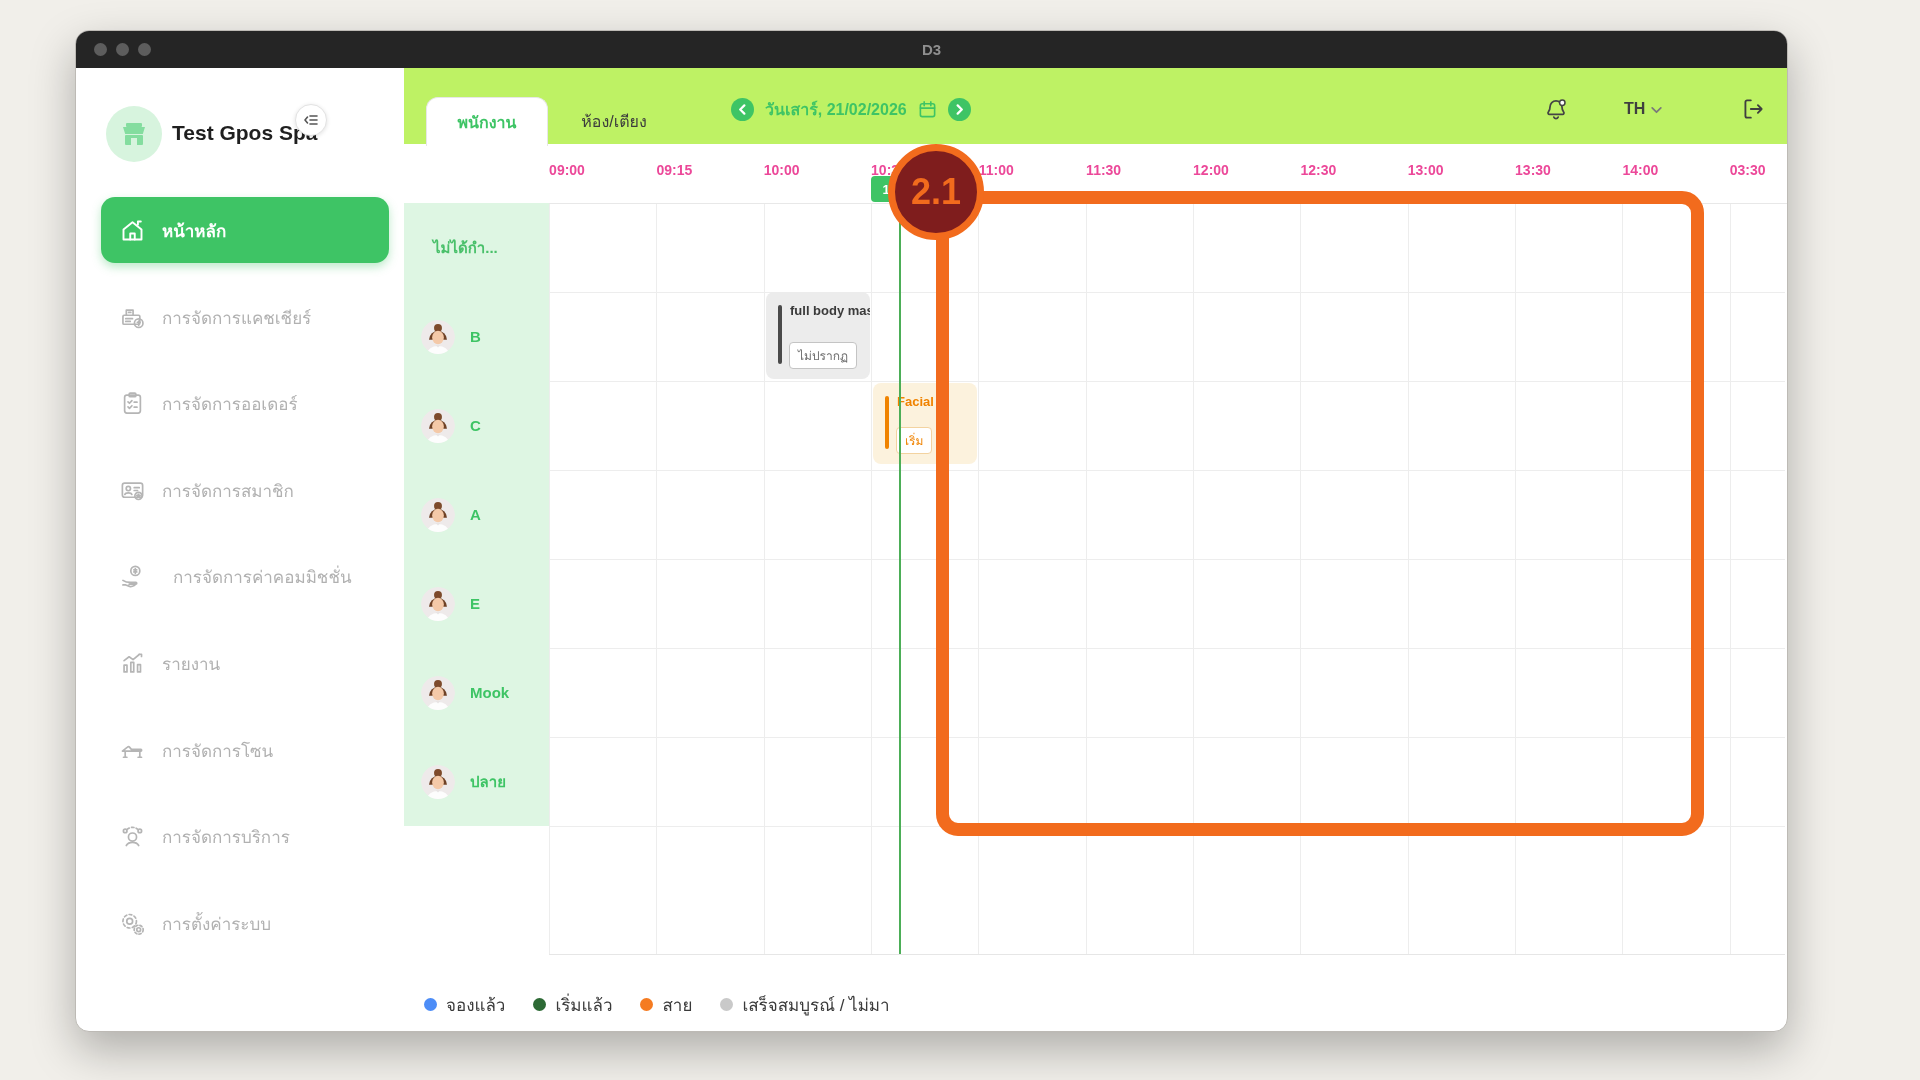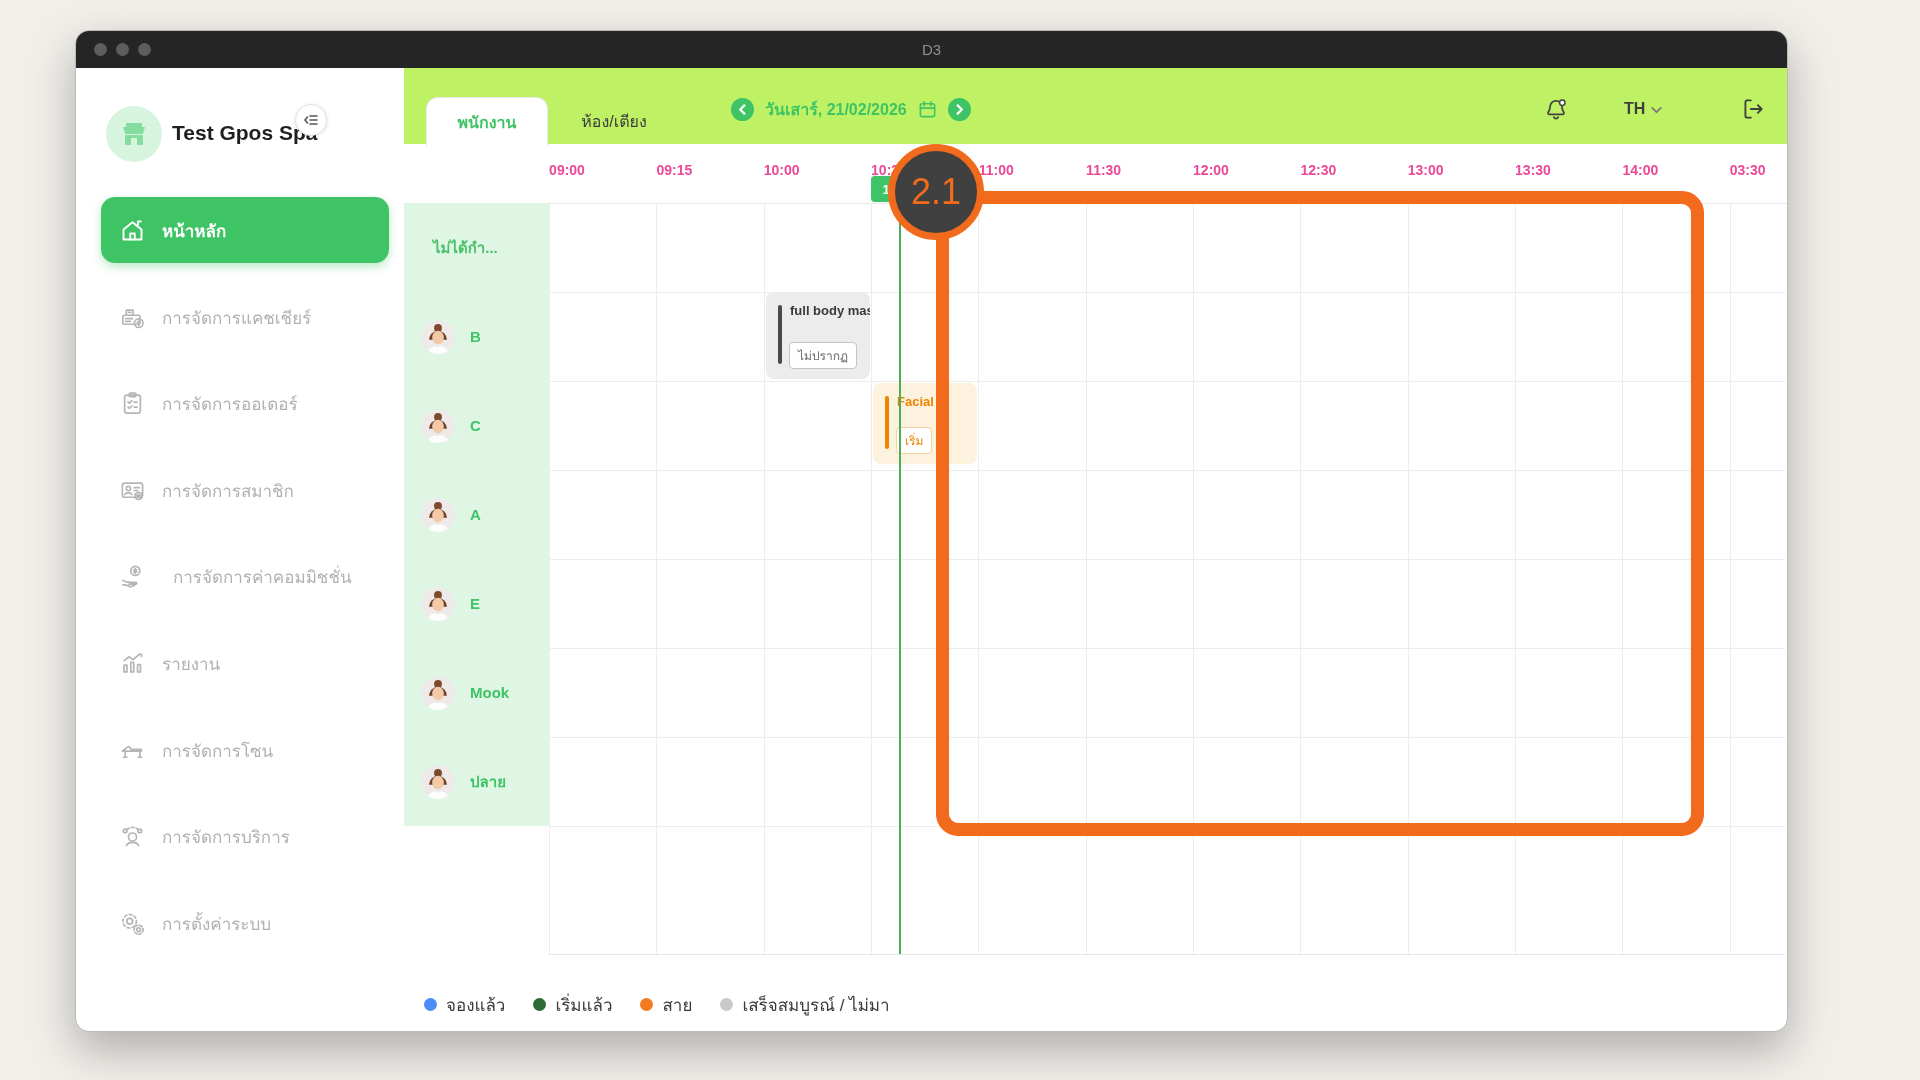--- a/index.html
+++ b/index.html
@@ -7,21 +7,21 @@
   .stage{position:relative;width:1920px;height:1080px;background:#f1efea;
          font-family:"Liberation Sans",sans-serif;-webkit-font-smoothing:antialiased;}
   .window{position:absolute;left:75px;top:30px;width:1711px;height:1000px;background:#ffffff;
           border:1px solid #bdbab5;border-radius:14px;box-shadow:0 18px 45px rgba(0,0,0,.28);}
   
   .titlebar{position:absolute;left:0;top:0;right:0;height:37px;background:#252525;
             border-radius:13px 13px 0 0;display:flex;align-items:center;}
   .dots{display:flex;gap:9px;margin-left:18px;}
   .dot{width:13px;height:13px;border-radius:50%;background:#5d5d5d;}
   .win-title{position:absolute;left:0;right:0;text-align:center;color:#8f8f8f;
-             font-size:15px;font-weight:normal;}
+             font-size:15px;font-weight:bold;}
   
   .brand-logo{position:absolute;left:30px;top:75px;width:56px;height:56px;border-radius:50%;
               background:#d7f4de;display:flex;align-items:center;justify-content:center;}
   .brand-name{position:absolute;left:96px;top:90px;font-size:21px;font-weight:bold;color:#1f1f1f;}
   .collapse-btn{position:absolute;left:219px;top:73px;width:30px;height:30px;border-radius:50%;
                 background:#fff;border:1px solid #e3e3e3;box-shadow:0 1px 4px rgba(0,0,0,.12);
                 display:flex;align-items:center;justify-content:center;}
   .menu-item{position:absolute;left:25px;width:288px;height:66px;border-radius:14px;
              display:flex;align-items:center;gap:16px;padding-left:17px;box-sizing:border-box;
              color:#b1b1b1;font-size:17px;cursor:pointer;}
@@ -71,23 +71,23 @@
   .appt.gray .appt-title{color:#3a3a3a;}
   .appt.gray .chip{border:1px solid #c4c4c4;color:#6d6d6d;}
   .appt.late{background:#fcf2dd;}
   .appt.late .bar{background:#f08300;}
   .appt.late .appt-title{color:#f08300;}
   .appt.late .chip{border:1px solid #f3d3a0;color:#f08300;}
   
   .anno-rect{position:absolute;left:860px;top:160px;width:768px;height:645px;
              border:13px solid #f26b1d;border-radius:22px;z-index:50;box-sizing:border-box;}
   .anno-circle{position:absolute;left:812px;top:113px;width:96px;height:96px;border-radius:50%;
-               background:#404040;border:7px solid #f26b1d;box-sizing:border-box;z-index:51;
+               background:#7f1d1d;border:7px solid #f26b1d;box-sizing:border-box;z-index:51;
                display:flex;align-items:center;justify-content:center;color:#f26b1d;
-               font-size:36px;font-weight:normal;}
+               font-size:36px;font-weight:bold;}
   
   .legend{position:absolute;left:348px;top:956px;height:34px;display:flex;align-items:center;gap:28px;z-index:2;}
   .legend-item{display:flex;align-items:center;gap:9px;color:#3a3a3a;font-size:17px;}
   .legend-dot{width:13px;height:13px;border-radius:50%;}
   .actions{position:absolute;right:72px;top:940px;height:42px;display:flex;align-items:center;gap:10px;z-index:2;}
   .btn{height:42px;border-radius:10px;border:none;font-family:inherit;font-size:15px;font-weight:bold;
        padding:0 24px;min-width:100px;cursor:pointer;}
   .btn.light{background:#e8f8ee;color:#3ec465;}
   .btn.solid{background:#3ec465;color:#fff;box-shadow:0 3px 7px rgba(62,196,101,.35);}
   svg{display:block;}

